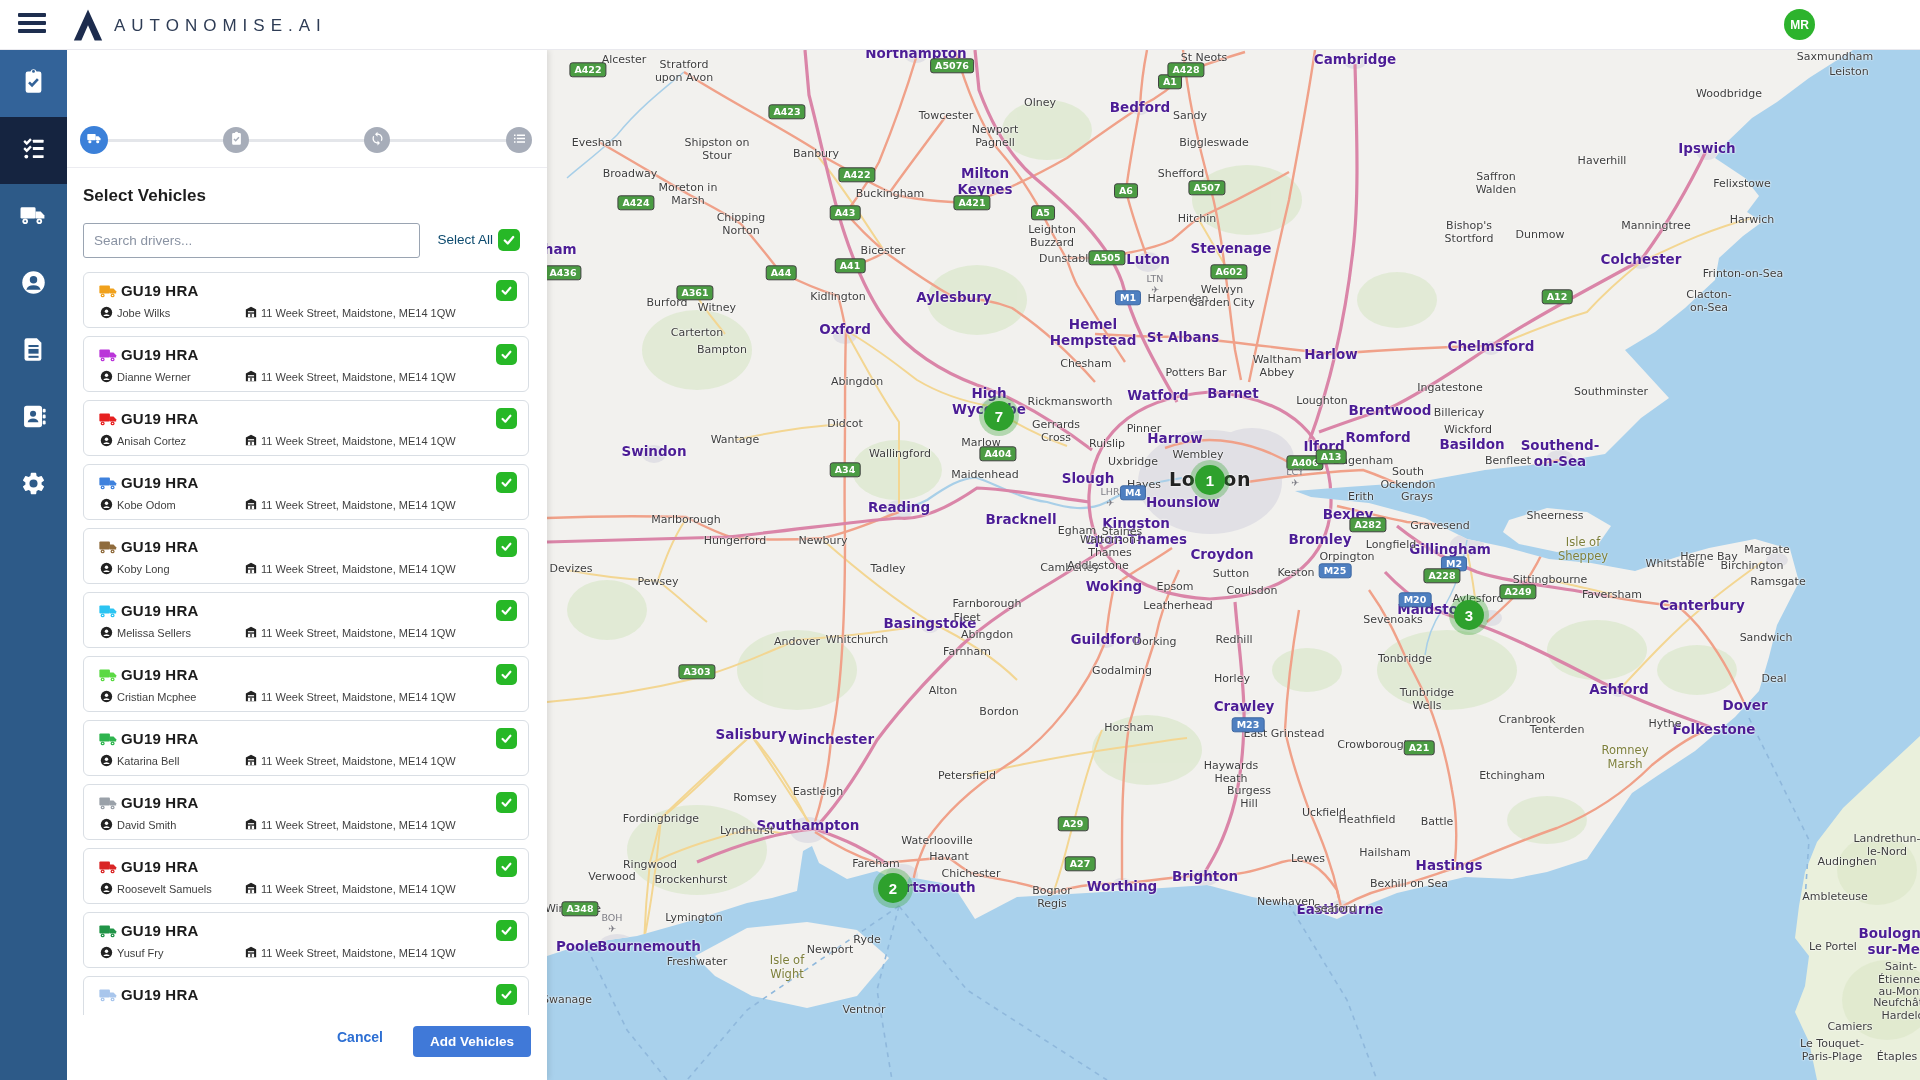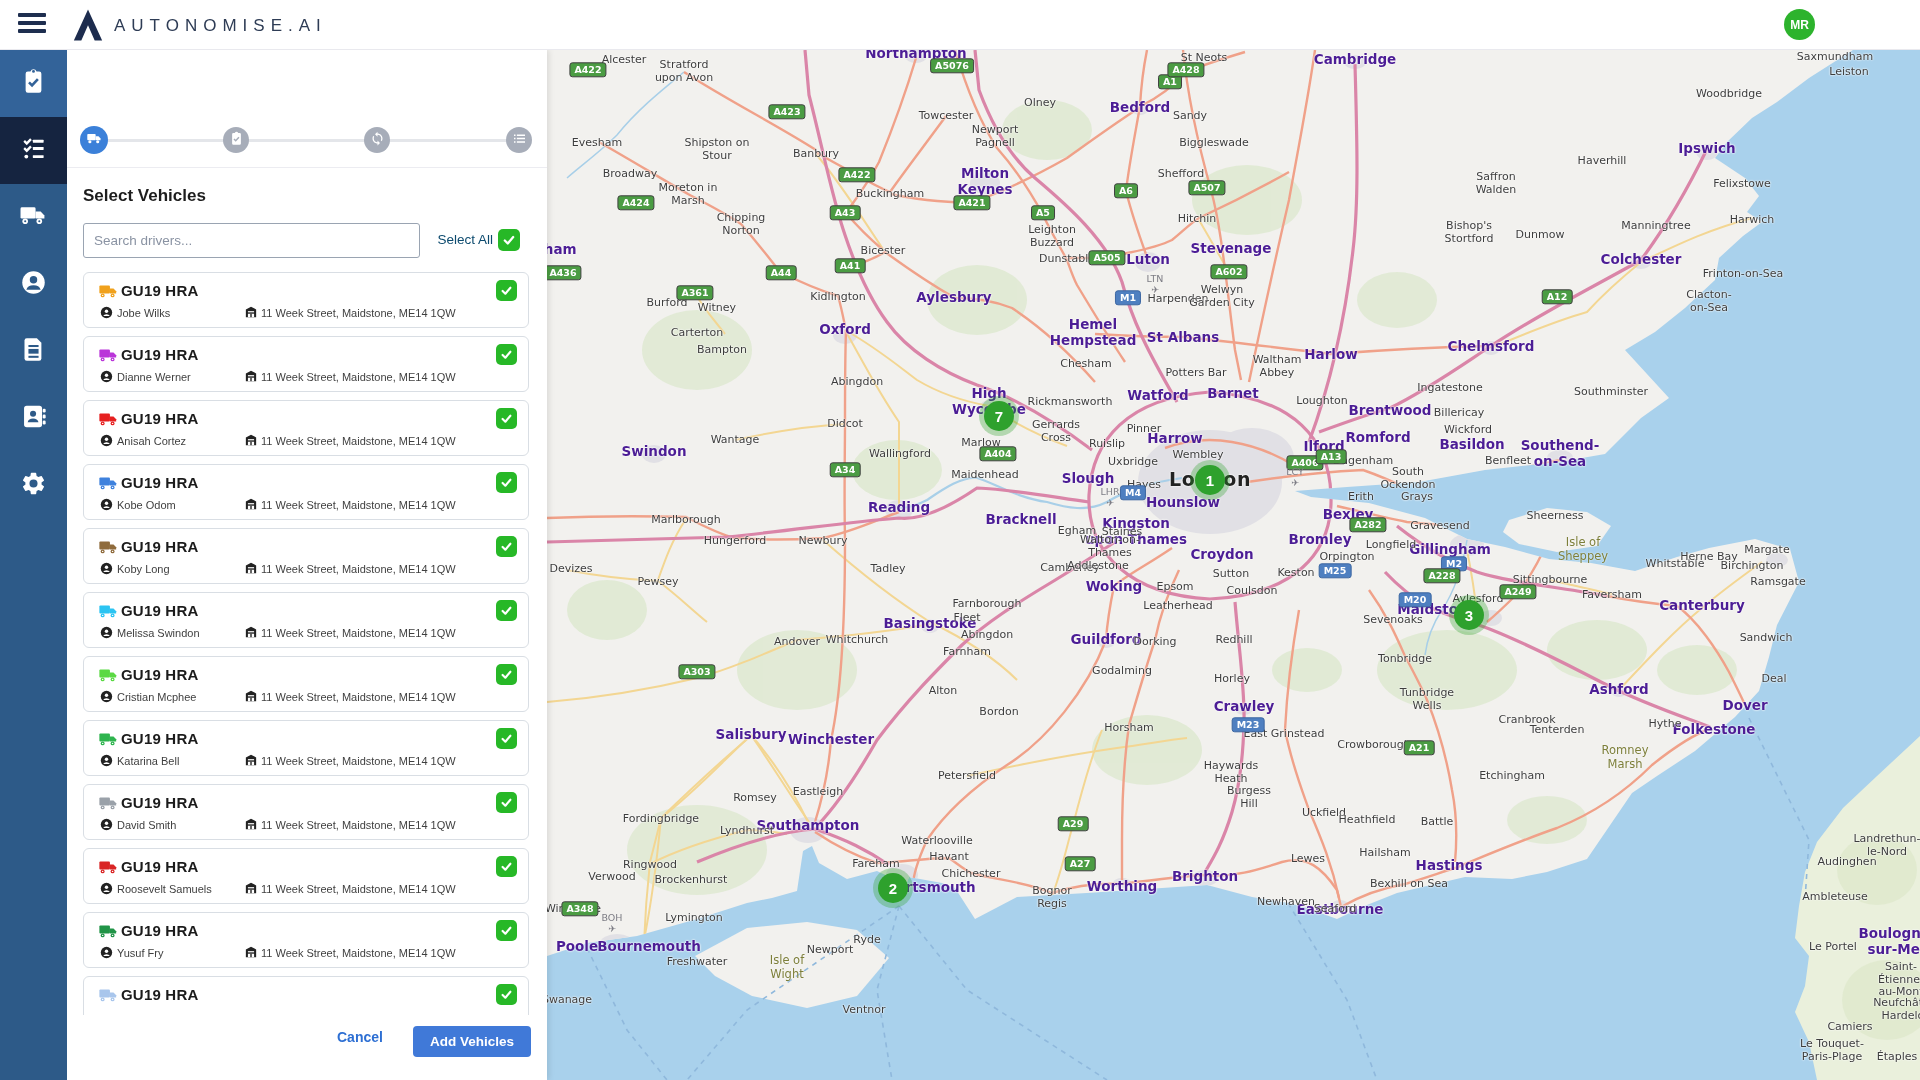--- a/index.html
+++ b/index.html
@@ -409,21 +409,21 @@
     </span>
     <span class="plate">GU19 HRA</span>
     <span class="line2">
       <span class="drv-ic">
         <svg viewBox="0 0 16 16">
                 <circle cx="8" cy="8" r="7" fill="#222"></circle>
                 <circle cx="8" cy="6.4" r="2.1" fill="#fff"></circle>
                 <path d="M3.9,12.4 a4.4,3.4 0 0 1 8.2,0 z" fill="#fff"></path>
               </svg>
       </span>
-      <span class="drv">Melissa Swindon</span>
+      <span class="drv">Melissa Sellers</span>
       <span class="adr-ic">
         <svg viewBox="0 0 14 14">
                 <path d="M1,4 L7,1 L13,4 V13 H1 Z" fill="#222"></path>
                 <rect x="3.4" y="6" width="7.2" height="1.4" fill="#fff"></rect>
                 <rect x="3.4" y="9" width="7.2" height="4" fill="#fff"></rect>
                 <rect x="6.2" y="9" width="1.6" height="4" fill="#222"></rect>
               </svg>
       </span>
       <span class="adr">11 Week Street, Maidstone, ME14 1QW</span>
     </span>

